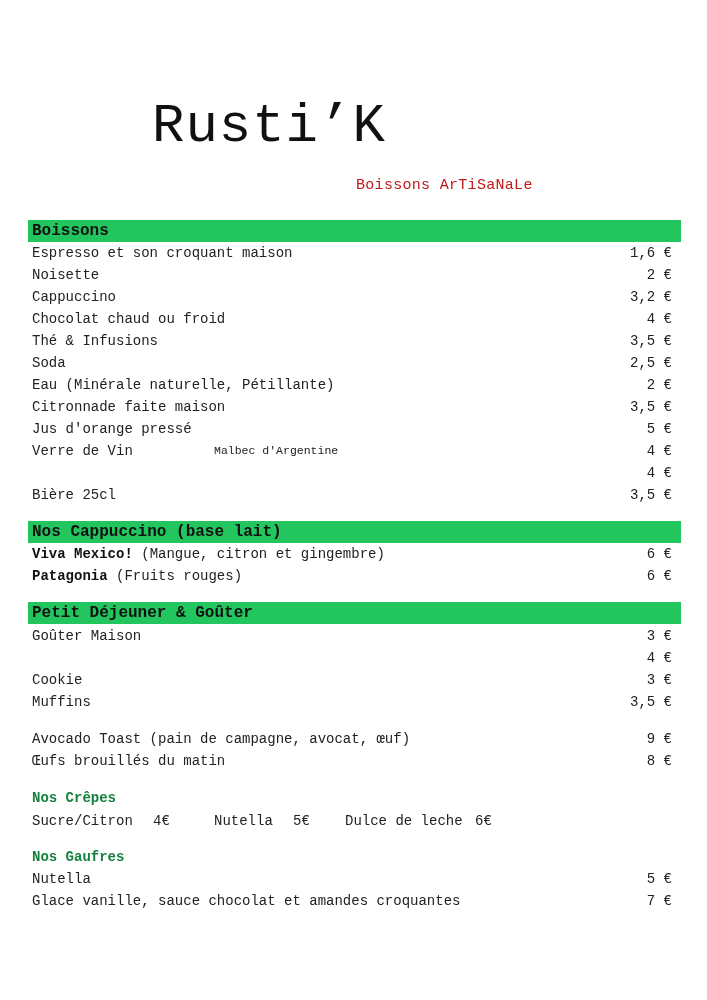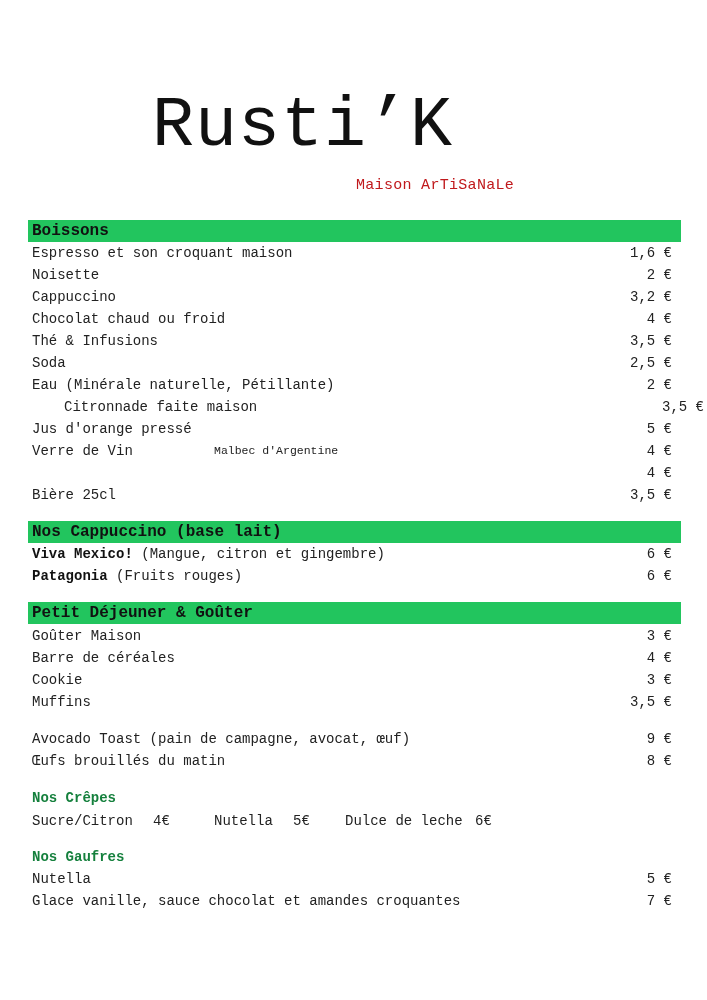--- a/index.html
+++ b/index.html
@@ -4,21 +4,21 @@
   <style>
     html, body { margin: 0; padding: 0; background: #ffffff; }
     body {
       width: 707px; height: 1000px; position: relative; overflow: hidden;
       font-family: "Liberation Mono", "DejaVu Sans Mono", monospace;
       color: #222222;
     }
     .title {
       position: absolute; left: 152px; top: 82px;
       font-family: "Liberation Mono", "DejaVu Sans Mono", monospace;
-      font-size: 70px; line-height: 90px; color: #111111;
+      font-size: 54px; line-height: 90px; color: #111111;
       letter-spacing: 1px;
     }
     .subtitle {
       position: absolute; left: 356px; top: 177px;
       font-size: 15px; color: #c0191c; letter-spacing: 0.3px;
     }
     .section-band {
       position: absolute; left: 28px; width: 653px; height: 22px;
       background: #22c55e;
     }
@@ -40,21 +40,21 @@
       position: absolute; left: 32px; font-size: 14px; font-weight: bold; color: #15803d;
       line-height: 22px;
     }
     .crepes { position: absolute; left: 32px; top: 810px; height: 22px; width: 600px; font-size: 14px; line-height: 22px; }
     .crepes span { position: absolute; top: 0; white-space: pre; }
   </style>
 </head>
 <body>
 
 <div class="title">Rusti’K</div>
-<div class="subtitle">Maison ArTiSaNaLe</div>
+<div class="subtitle">Boissons ArTiSaNaLe</div>
 
 <div class="section-band" style="top:220px;">
   <span>Boissons</span>
 </div>
 <div class="row" style="top:242px;">
     <span class="name">Espresso et son croquant maison</span>
     <span class="price">1,6 €</span>
   </div>
 <div class="row" style="top:264px;">
     <span class="name">Noisette</span>
@@ -73,21 +73,21 @@
     <span class="price">3,5 €</span>
   </div>
 <div class="row" style="top:352px;">
     <span class="name">Soda</span>
     <span class="price">2,5 €</span>
   </div>
 <div class="row" style="top:374px;">
     <span class="name">Eau (Minérale naturelle, Pétillante)</span>
     <span class="price">2 €</span>
   </div>
-<div class="row" style="top:396px;margin-left:32px;">
+<div class="row" style="top:396px;">
     <span class="name">Citronnade faite maison</span>
     <span class="price">3,5 €</span>
   </div>
 <div class="row" style="top:418px;">
     <span class="name">Jus d'orange pressé</span>
     <span class="price">5 €</span>
   </div>
 <div class="row" style="top:440px;">
     <span class="name">Verre de Vin</span>
     <span class="sub">Malbec d'Argentine</span>
@@ -114,21 +114,20 @@
   </div>
 
 <div class="section-band" style="top:602px;">
   <span>Petit Déjeuner &amp; Goûter</span>
 </div>
 <div class="row" style="top:625px;">
     <span class="name">Goûter Maison</span>
     <span class="price">3 €</span>
   </div>
 <div class="row" style="top:647px;">
-    <span class="name">Barre de céréales</span>
     <span class="price">4 €</span>
   </div>
 <div class="row" style="top:669px;">
     <span class="name">Cookie</span>
     <span class="price">3 €</span>
   </div>
 <div class="row" style="top:691px;">
     <span class="name">Muffins</span>
     <span class="price">3,5 €</span>
   </div>

